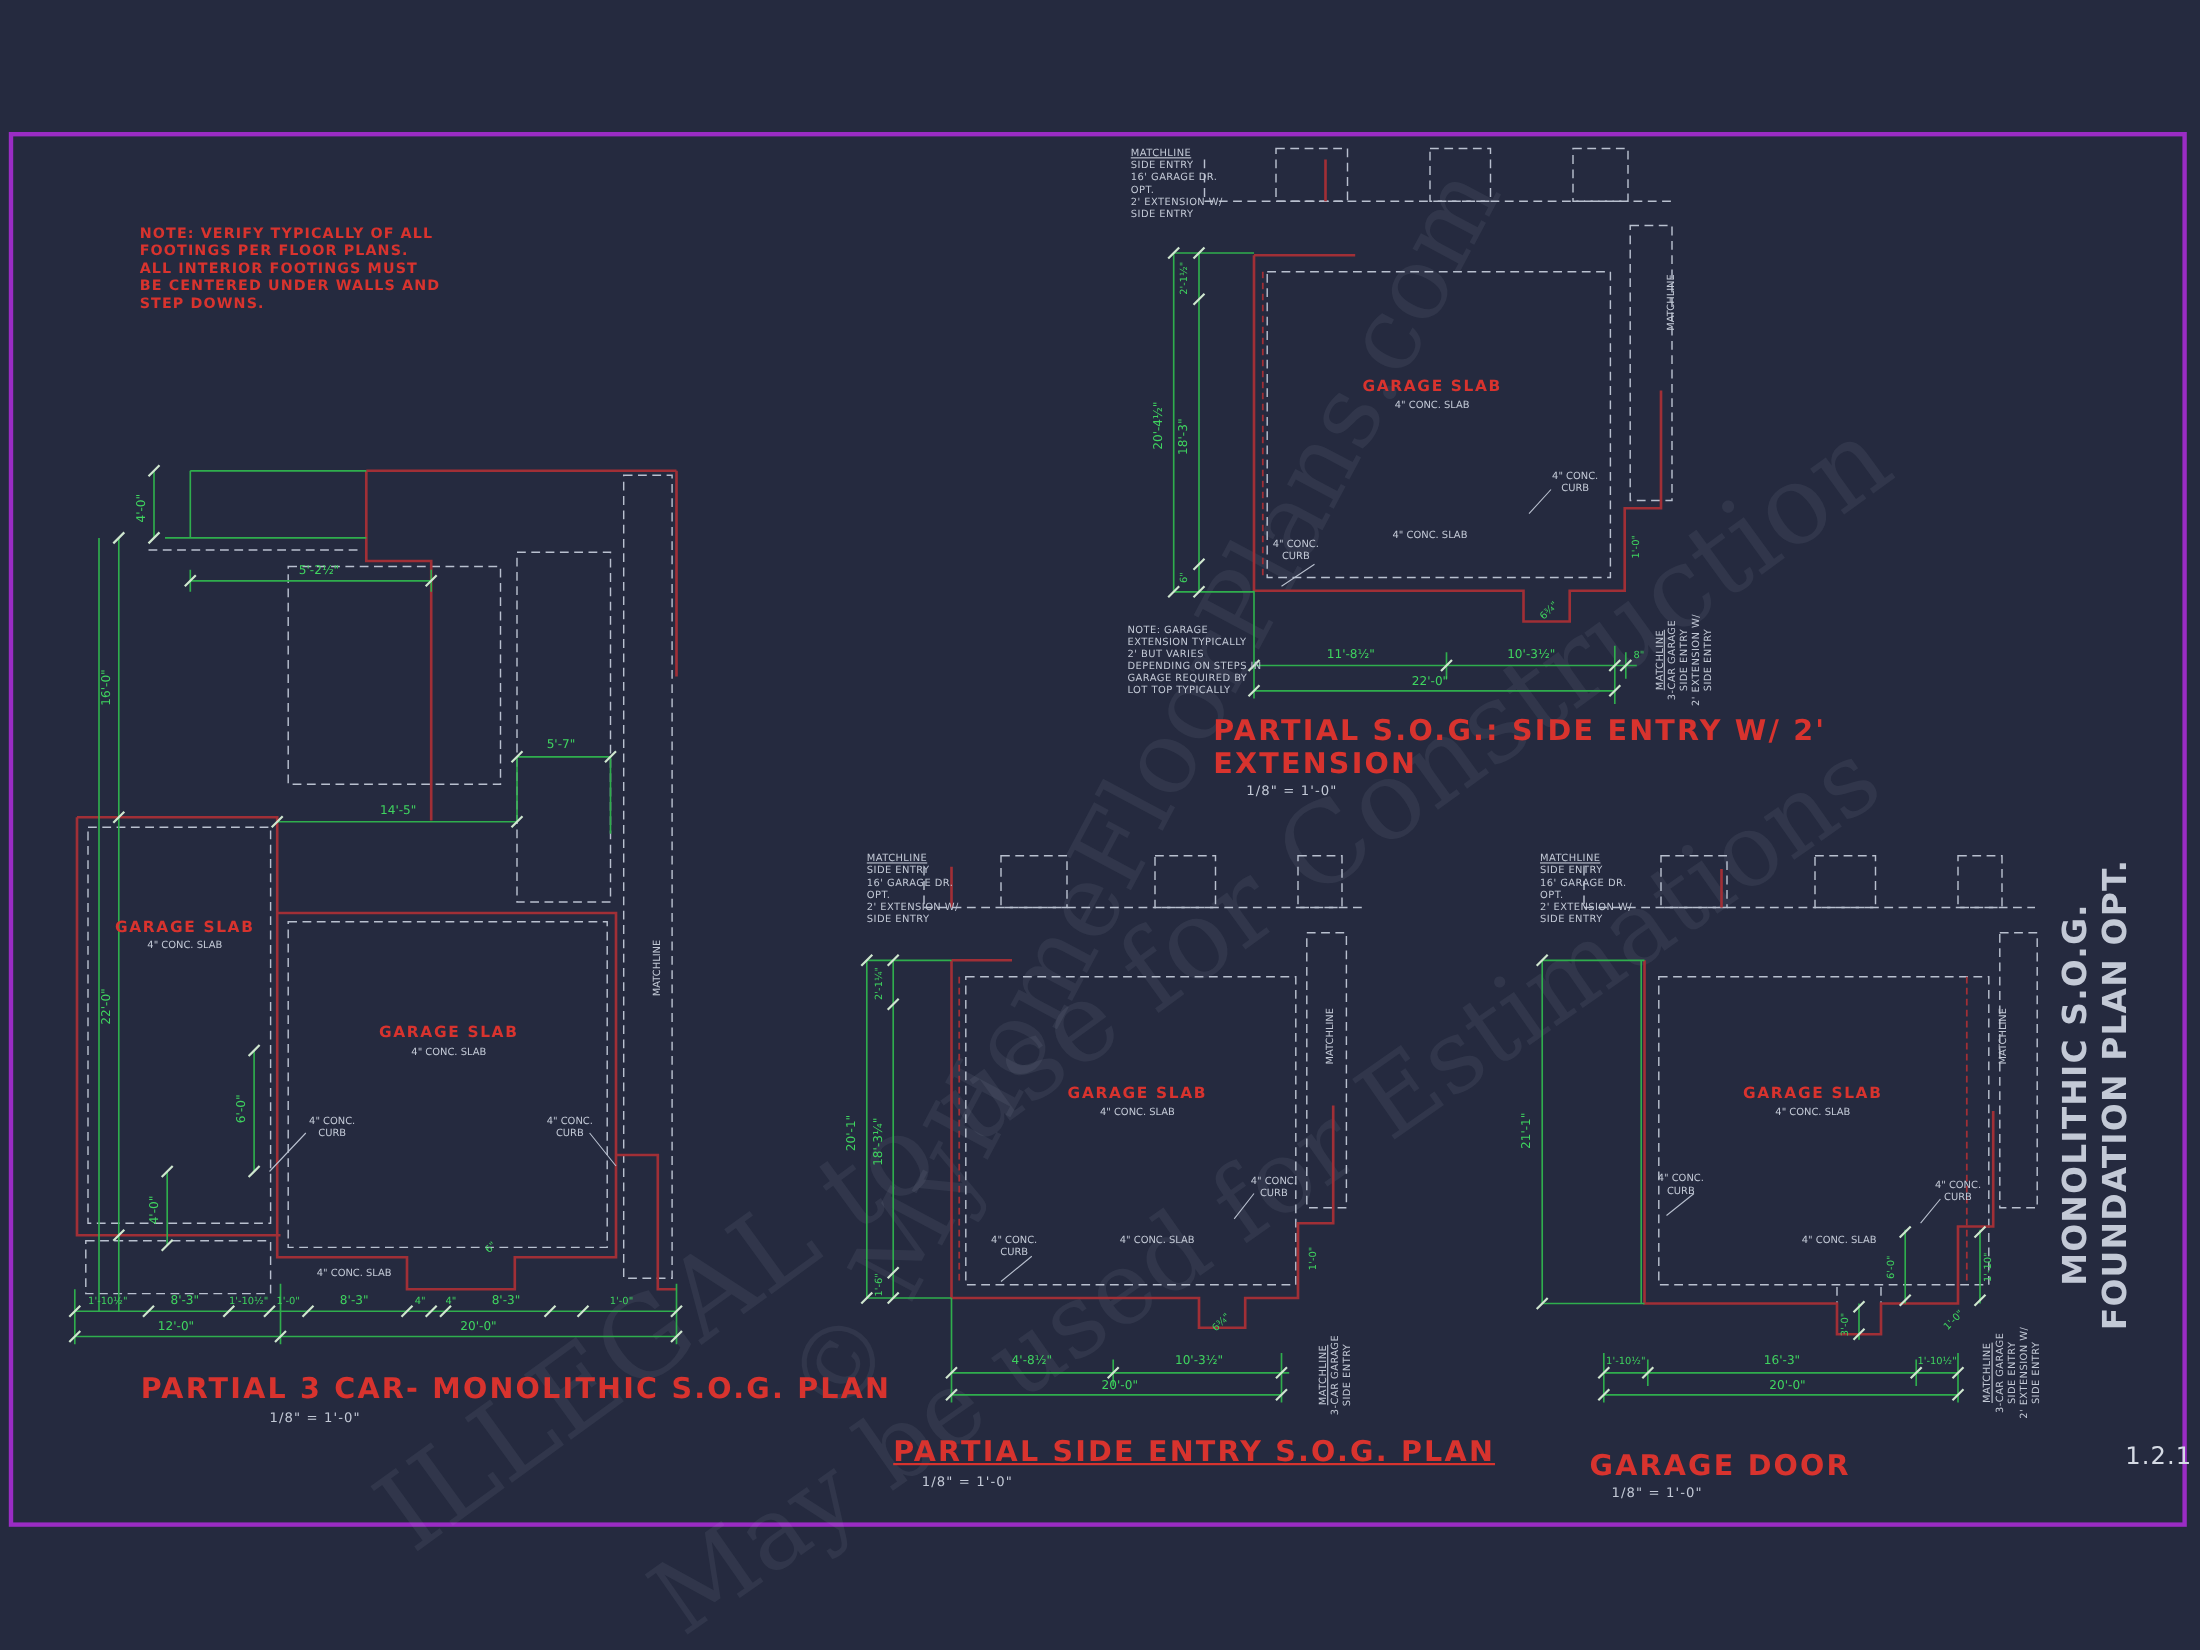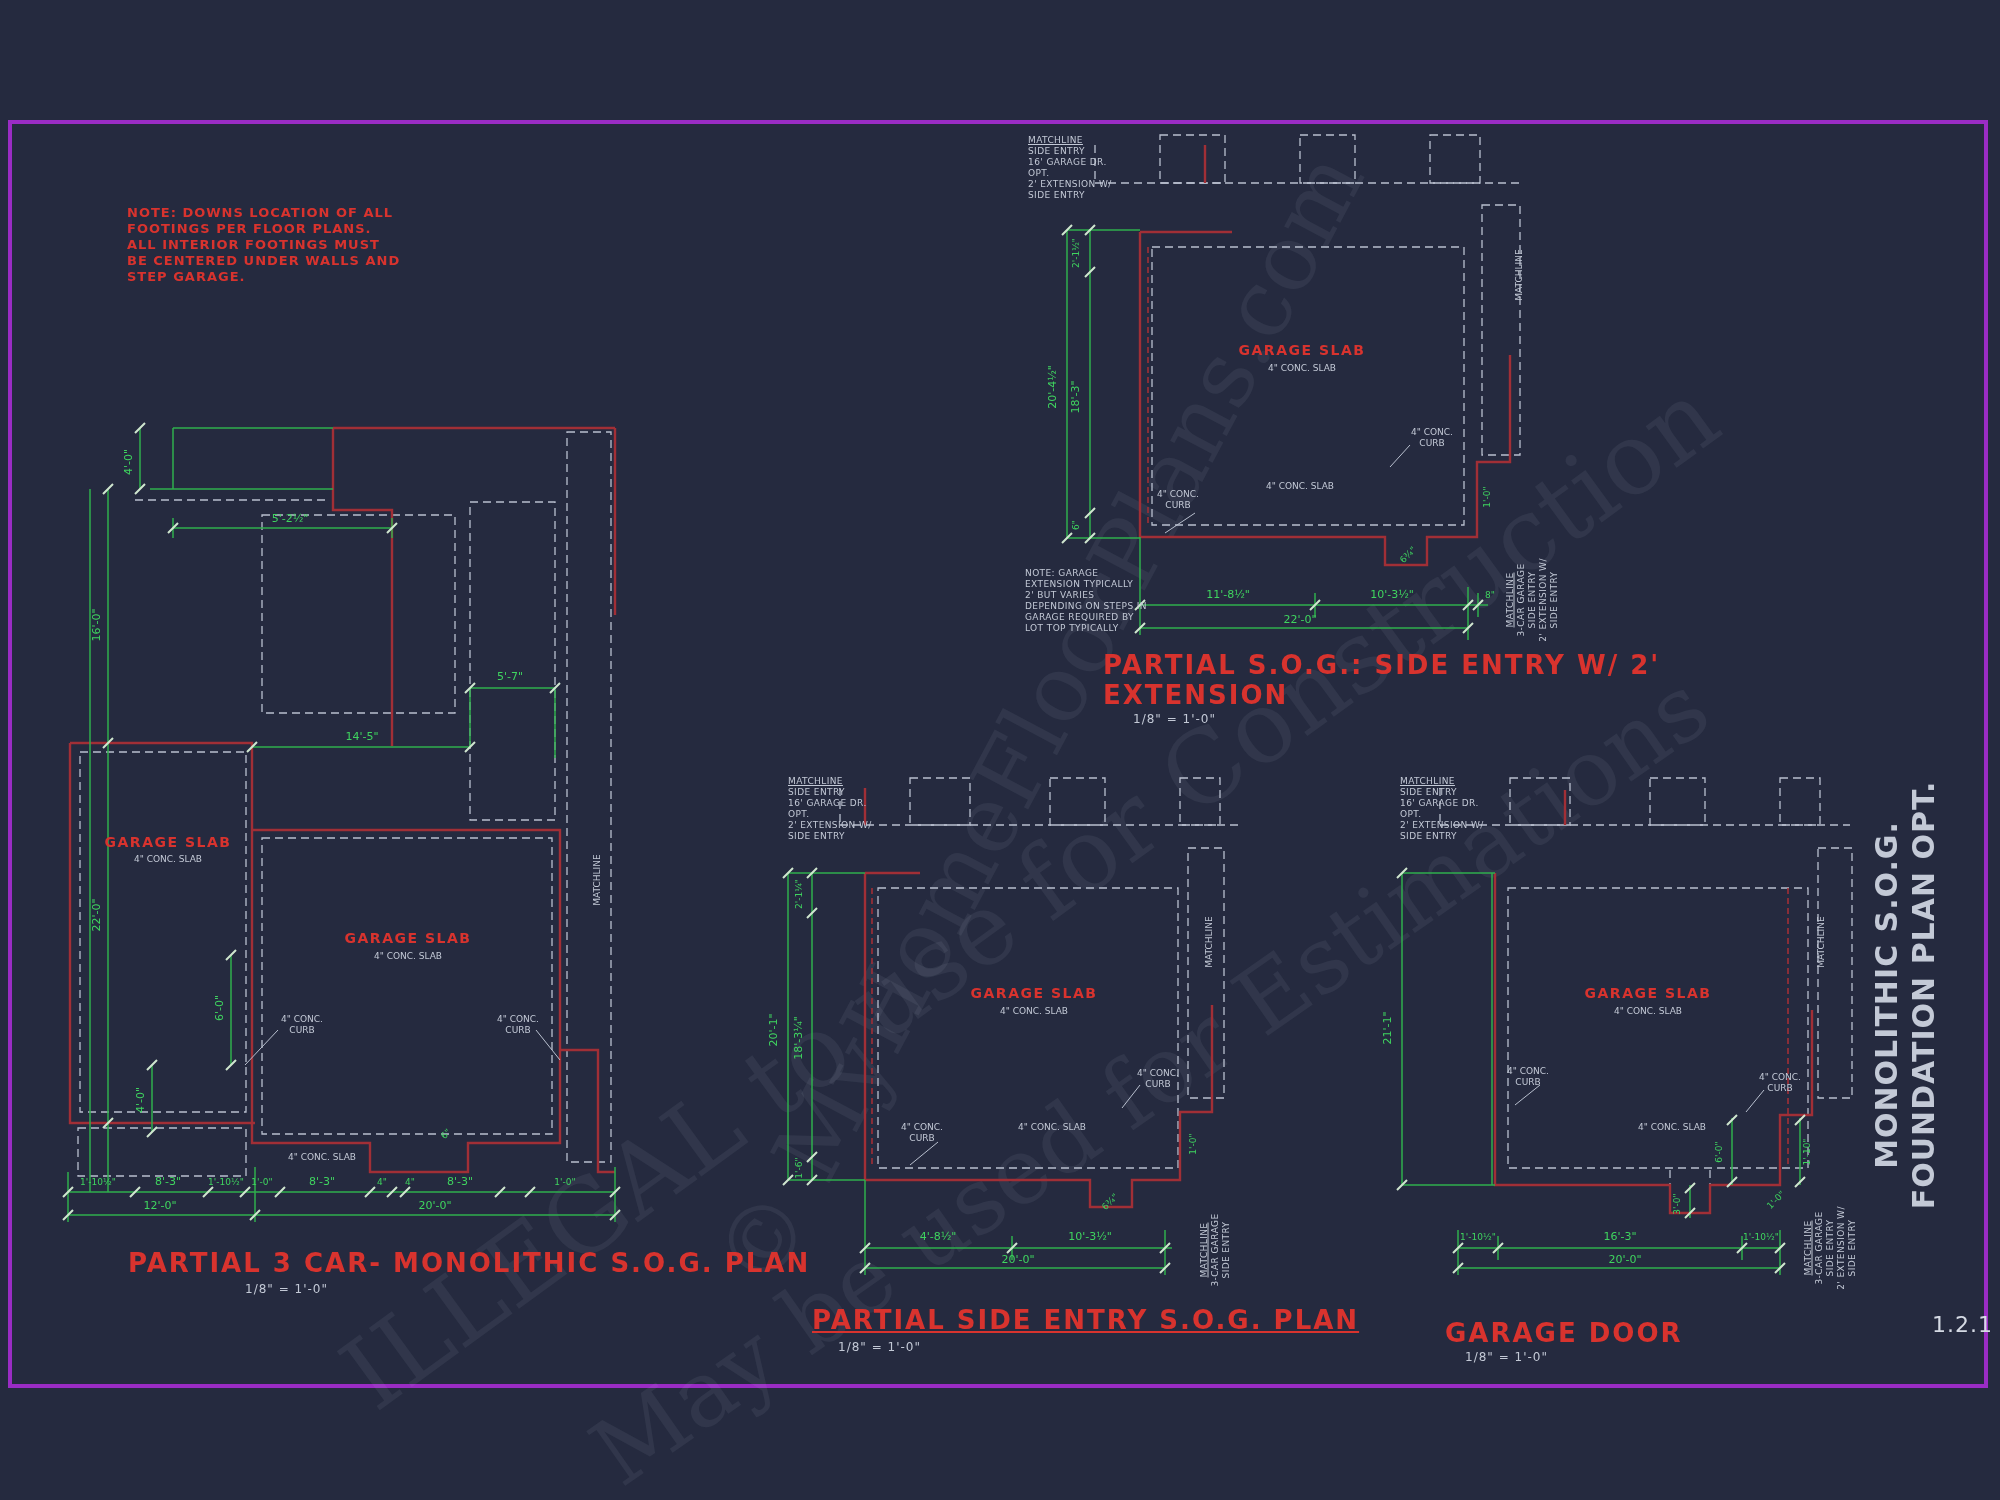--- a/index.html
+++ b/index.html
@@ -36,25 +36,25 @@
 
 <div id="sheet">
 
   <div class="frame"></div>
 
   <div class="wm" style="left:1040px;top:720px;font-size:92px;transform:translate(-50%,-50%) rotate(-62deg);">© MyHomeFloorPlans.com</div>
   <div class="wm" style="left:1030px;top:895px;font-size:100px;transform:translate(-50%,-50%) rotate(-36deg);">ILLEGAL to use for Construction</div>
   <div class="wm" style="left:1150px;top:1080px;font-size:92px;transform:translate(-50%,-50%) rotate(-35deg);">May be used for Estimations</div>
 
   <div class="abs red-note" style="left:127px;top:205px;">
-      <div>NOTE:  DOWNS LOCATION OF ALL</div>
+      <div>NOTE:  VERIFY TYPICALLY OF ALL</div>
       <div>FOOTINGS PER FLOOR PLANS.</div>
       <div>ALL INTERIOR FOOTINGS MUST</div>
       <div>BE CENTERED UNDER WALLS AND</div>
-      <div>STEP GARAGE.</div>
+      <div>STEP DOWNS.</div>
     </div>
 
   <svg class="plan" style="left:40px;top:410px;" width="600" height="850" viewBox="0 0 600 850">
     <g class="sW">
       <rect x="222" y="105" width="193" height="198"></rect>
       <rect x="430" y="92" width="85" height="318"></rect>
       <rect x="527" y="22" width="44" height="730"></rect>
       <rect x="40" y="342" width="166" height="360"></rect>
       <rect x="222" y="428" width="290" height="296"></rect>
       <rect x="38" y="718" width="168" height="48"></rect>

